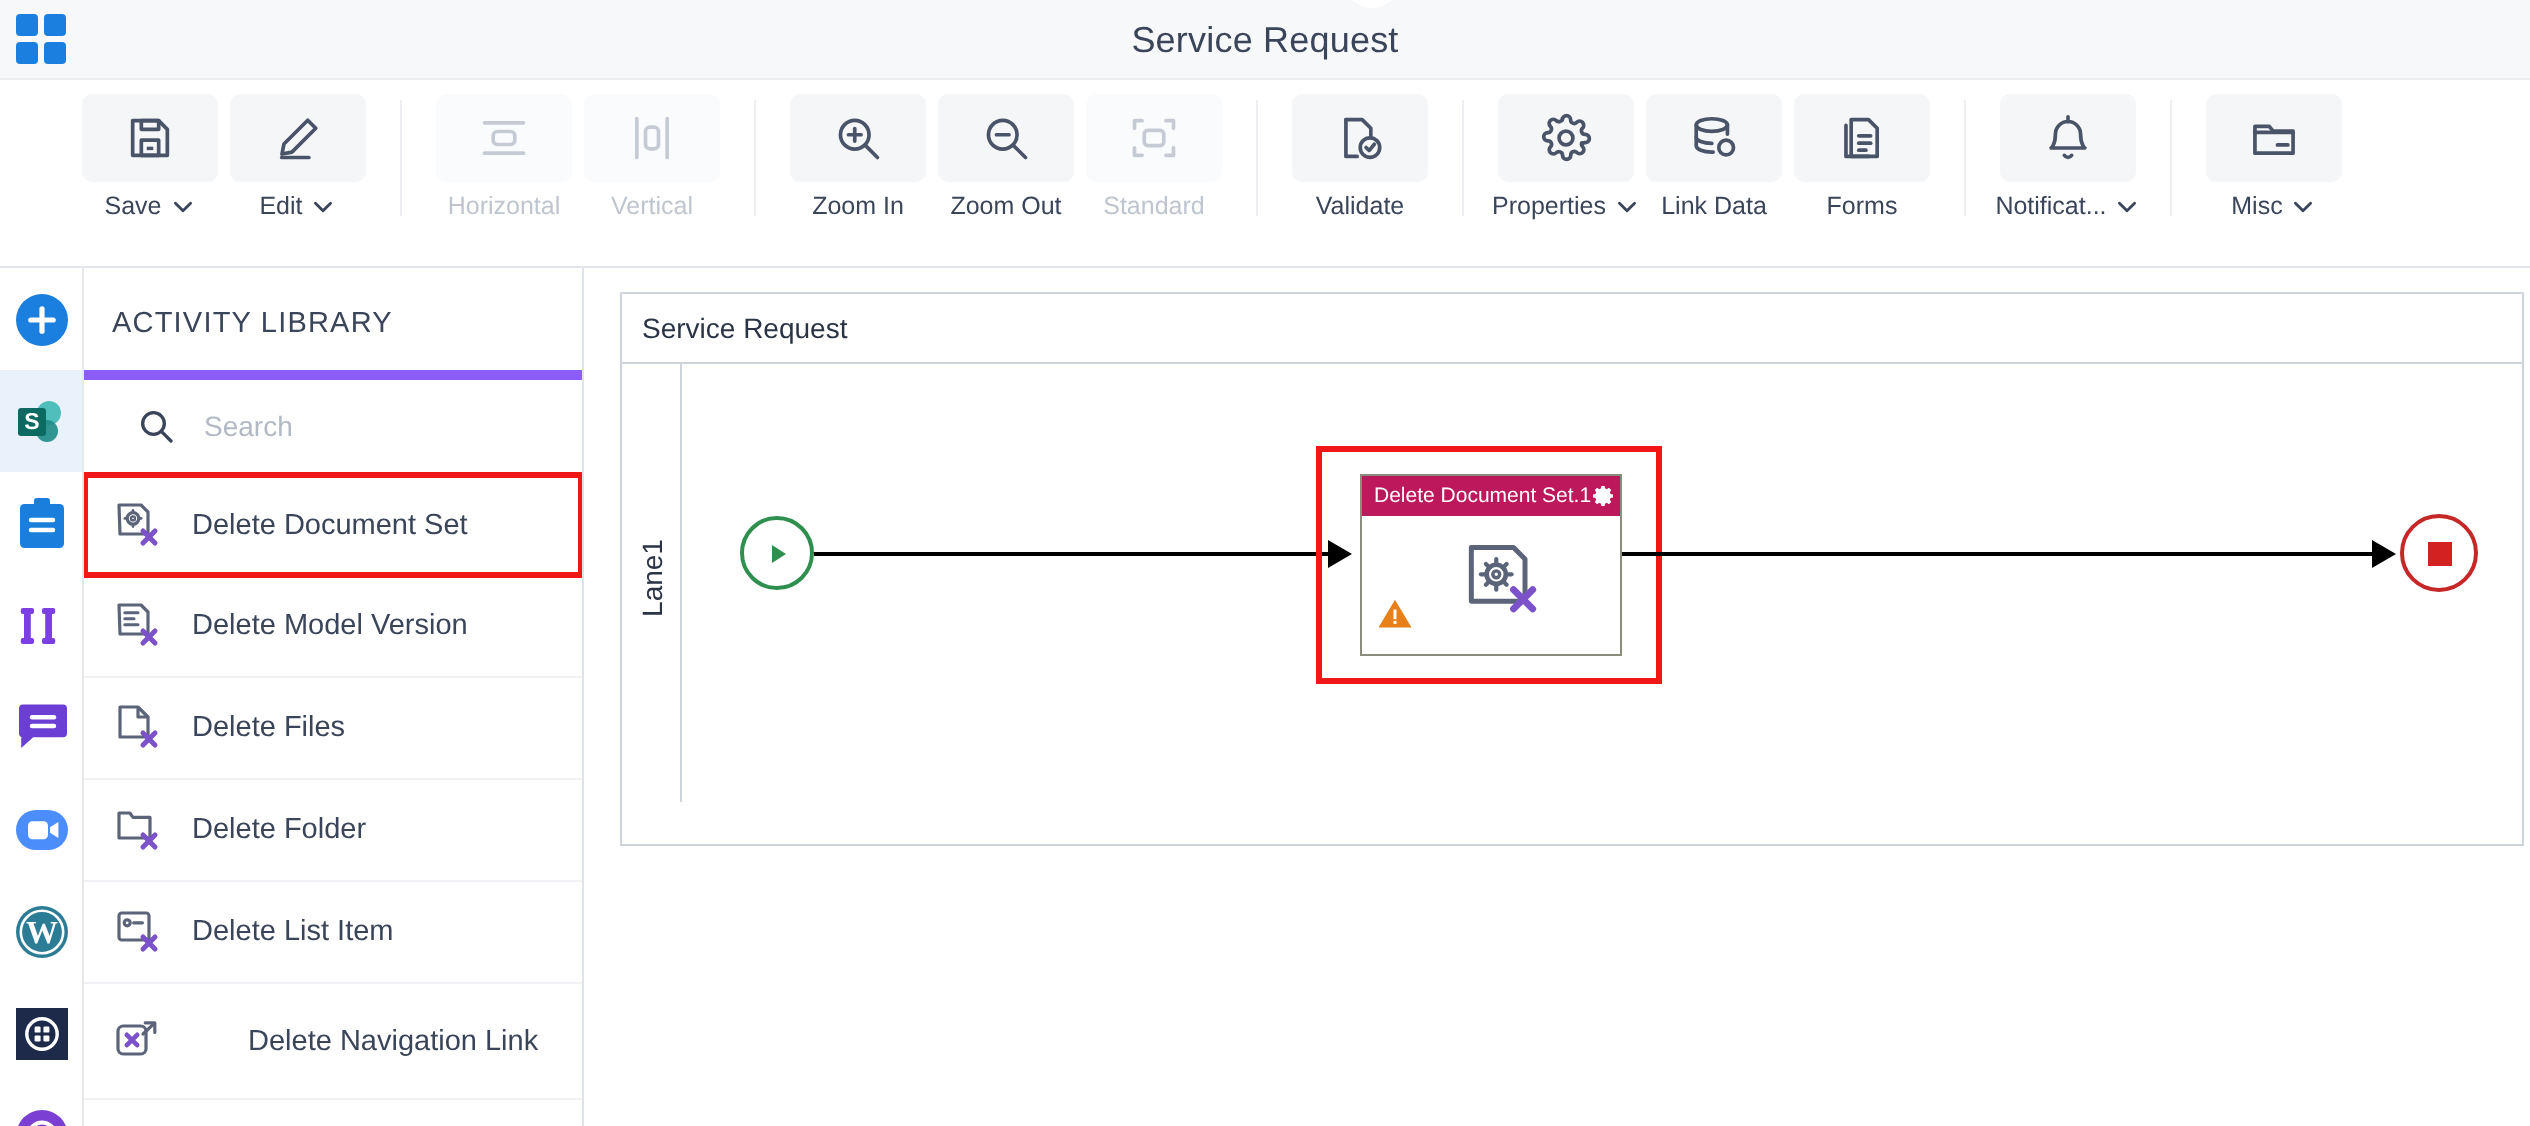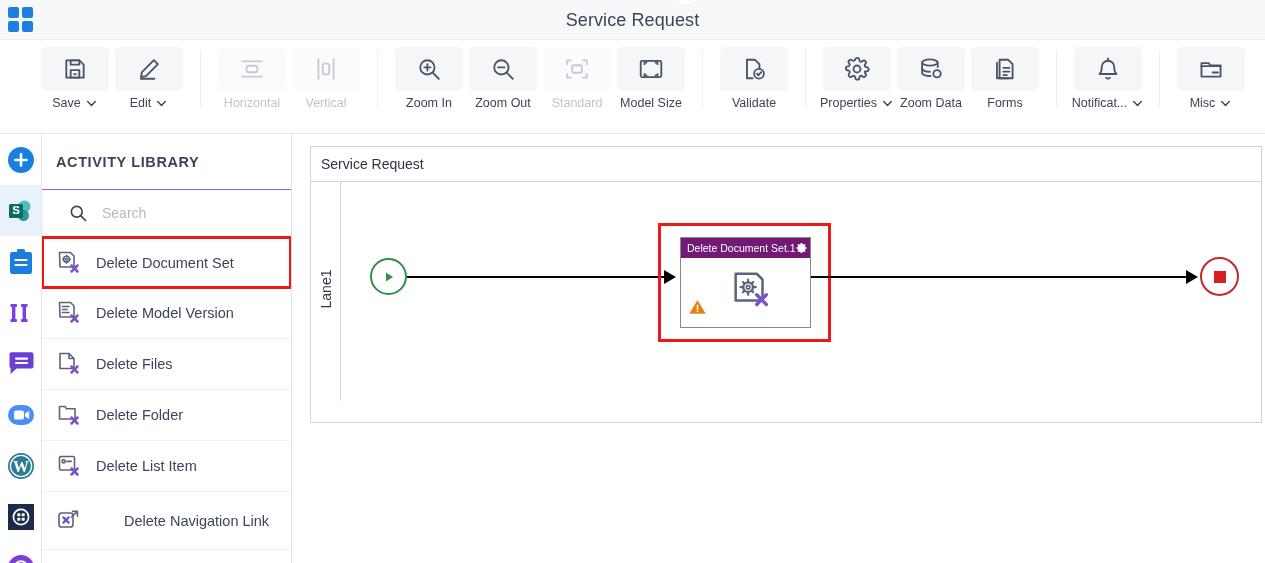--- a/index.html
+++ b/index.html
@@ -86,23 +86,23 @@
   .rail-item.active { background:#e9f1fb; }
 
   
   .library {
     position:absolute; left:42px; top:134px; width:250px; height:429px;
     background:#ffffff; border-right:1px solid #dfe2e8;
     overflow:hidden;
   }
   .lib-head {
     height:56px; line-height:56px; padding-left:14px;
-    font-size:14.5px; letter-spacing:.6px; font-weight:bold;
+    font-size:14.5px; letter-spacing:.6px; font-weight:normal;
     color:#3b4559;
-    border-bottom:1px solid #8b5cf6;
+    border-bottom:5px solid #8b5cf6;
   }
   .lib-search {
     height:47px; display:flex; align-items:center; padding-left:26px;
     border-bottom:1px solid #e6e8ec; gap:12px;
   }
   .lib-search input {
     border:0; outline:0; font-size:14px; color:#3b4559;
     font-family:"Liberation Sans", sans-serif; width:175px; background:transparent;
   }
   .lib-search input::placeholder { color:#b3b9c4; }
@@ -180,21 +180,21 @@
     position:absolute; left:317px; top:41px;
     width:173px; height:119px;
     border:3px solid #ef1717; background:transparent;
   }
   .task {
     position:absolute; left:339px; top:55px;
     width:131px; height:91px;
     border:1px solid #8c8c7e; background:#ffffff;
   }
   .task-hdr {
-    height:20px; background:#701a75; display:flex; align-items:center;
+    height:20px; background:#be185d; display:flex; align-items:center;
     justify-content:space-between; padding:0 5px 0 6px;
   }
   .task-hdr .t { color:#ffffff; font-size:10.5px; white-space:nowrap; }
   .task-body { position:relative; height:70px; }
   .task-warn { position:absolute; left:7px; top:40px; }
   .task-ic { position:absolute; left:47px; top:10px; }
 
   svg { display:block; }
 </style>
 </head>
@@ -308,31 +308,20 @@
           <div class="rb-icon">
             <svg width="26" height="26" viewBox="0 0 24 24" fill="none" stroke="currentColor" stroke-width="1.7" stroke-linecap="round" stroke-linejoin="round">
               <path d="M3 7.5V4h3.5M17.5 4H21v3.5M21 16.5V20h-3.5M6.5 20H3v-3.5"></path>
               <rect x="7.5" y="8.5" width="9" height="7" rx="1.6"></rect>
             </svg>
           </div>
           <div class="rb-label">
             <span>Standard</span>
           </div>
         </div>
-        <div class="rb-item">
-          <div class="rb-icon">
-            <svg width="26" height="26" viewBox="0 0 24 24" fill="none" stroke="currentColor" stroke-width="1.7" stroke-linecap="round" stroke-linejoin="round">
-              <rect x="2.5" y="4.5" width="19" height="15" rx="1.4"></rect>
-              <path d="M6 7.5V6h1.8M16.2 6H18v1.5M18 16.5V18h-1.8M7.8 18H6v-1.5"></path>
-            </svg>
-          </div>
-          <div class="rb-label">
-            <span>Model Size</span>
-          </div>
-        </div>
       </div>
       <div class="rb-sep"></div>
       <div class="rb-group">
         <div class="rb-item">
           <div class="rb-icon">
             <svg width="26" height="26" viewBox="0 0 24 24" fill="none" stroke="currentColor" stroke-width="1.7" stroke-linecap="round" stroke-linejoin="round">
               <path d="M5.5 3.5h7.5l4 4v4.3"></path>
               <path d="M5.5 3.5v17h5.2"></path>
               <circle cx="16.6" cy="16.4" r="4.5"></circle>
               <polyline points="14.8 16.4 16.2 17.8 18.6 14.9"></polyline>
@@ -365,21 +354,21 @@
           <div class="rb-icon">
             <svg width="26" height="26" viewBox="0 0 24 24" fill="none" stroke="currentColor" stroke-width="1.7" stroke-linecap="round" stroke-linejoin="round">
               <ellipse cx="11" cy="6" rx="7.2" ry="2.9"></ellipse>
               <path d="M3.8 6v5.6c0 1.6 3.2 2.9 7.2 2.9"></path>
               <path d="M18.2 6v4.2"></path>
               <path d="M3.8 11.6v4c0 1.6 3.2 2.9 7.2 2.9h.6"></path>
               <circle cx="17.6" cy="16.4" r="3.4"></circle>
             </svg>
           </div>
           <div class="rb-label">
-            <span>Zoom Data</span>
+            <span>Link Data</span>
           </div>
         </div>
         <div class="rb-item">
           <div class="rb-icon">
             <svg width="26" height="26" viewBox="0 0 24 24" fill="none" stroke="currentColor" stroke-width="1.7" stroke-linecap="round" stroke-linejoin="round">
               <path d="M7 3.5h8l4 4v13H7z"></path>
               <path d="M4.6 6.2v14.3h10.6"></path>
               <line x1="10.5" y1="11" x2="16" y2="11"></line>
               <line x1="10.5" y1="14.4" x2="16" y2="14.4"></line>
               <line x1="10.5" y1="17.6" x2="13.8" y2="17.6"></line>

